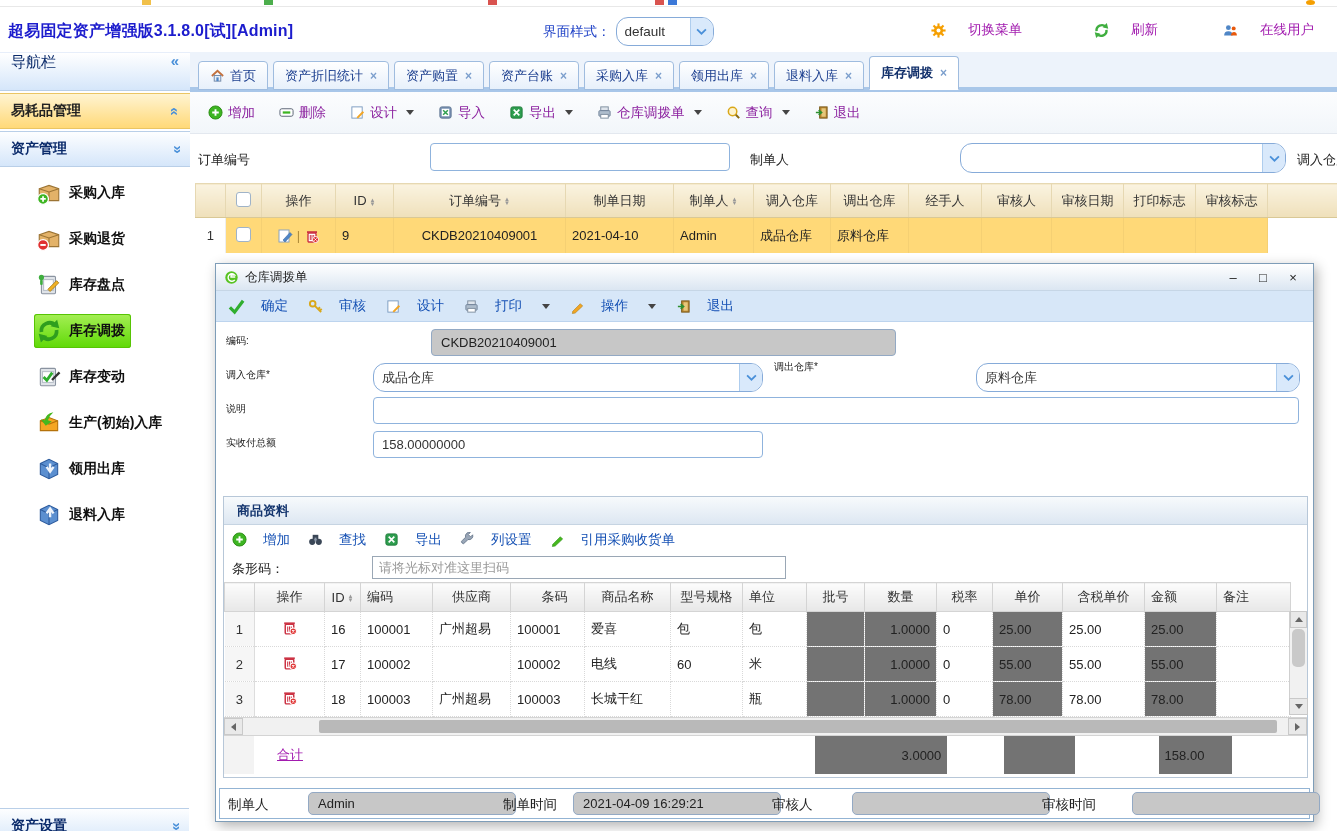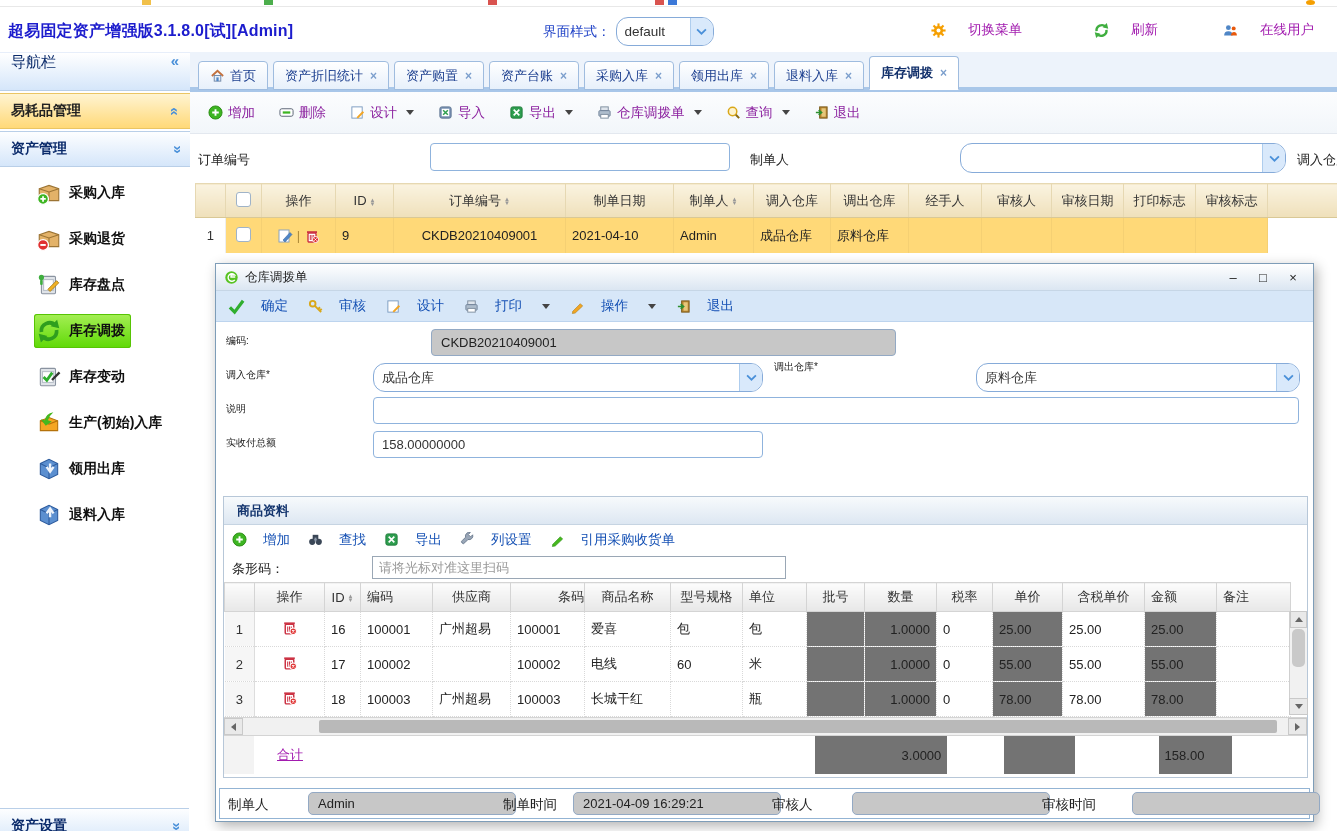--- a/index.html
+++ b/index.html
@@ -670,21 +670,21 @@
         <tbody>
             <tr>
           <th></th>
           <th style="text-align:center"><span>操作</span></th>
           <th><span>ID</span><span class="sort">
                   <b class="u"></b>
                   <b class="d"></b>
                 </span></th>
           <th style="text-align:left;padding-left:6px"><span>编码</span></th>
           <th><span>供应商</span></th>
-          <th style="text-align:right;padding-left:14px"><span>条码</span></th>
+          <th style="text-align:center;padding-left:14px"><span>条码</span></th>
           <th><span>商品名称</span></th>
           <th><span>型号规格</span></th>
           <th style="text-align:left;padding-left:6px"><span>单位</span></th>
           <th><span>批号</span></th>
           <th><span>数量</span></th>
           <th><span>税率</span></th>
           <th><span>单价</span></th>
           <th><span>含税单价</span></th>
           <th style="text-align:left;padding-left:6px"><span>金额</span></th>
           <th style="text-align:left;padding-left:6px"><span>备注</span></th>

